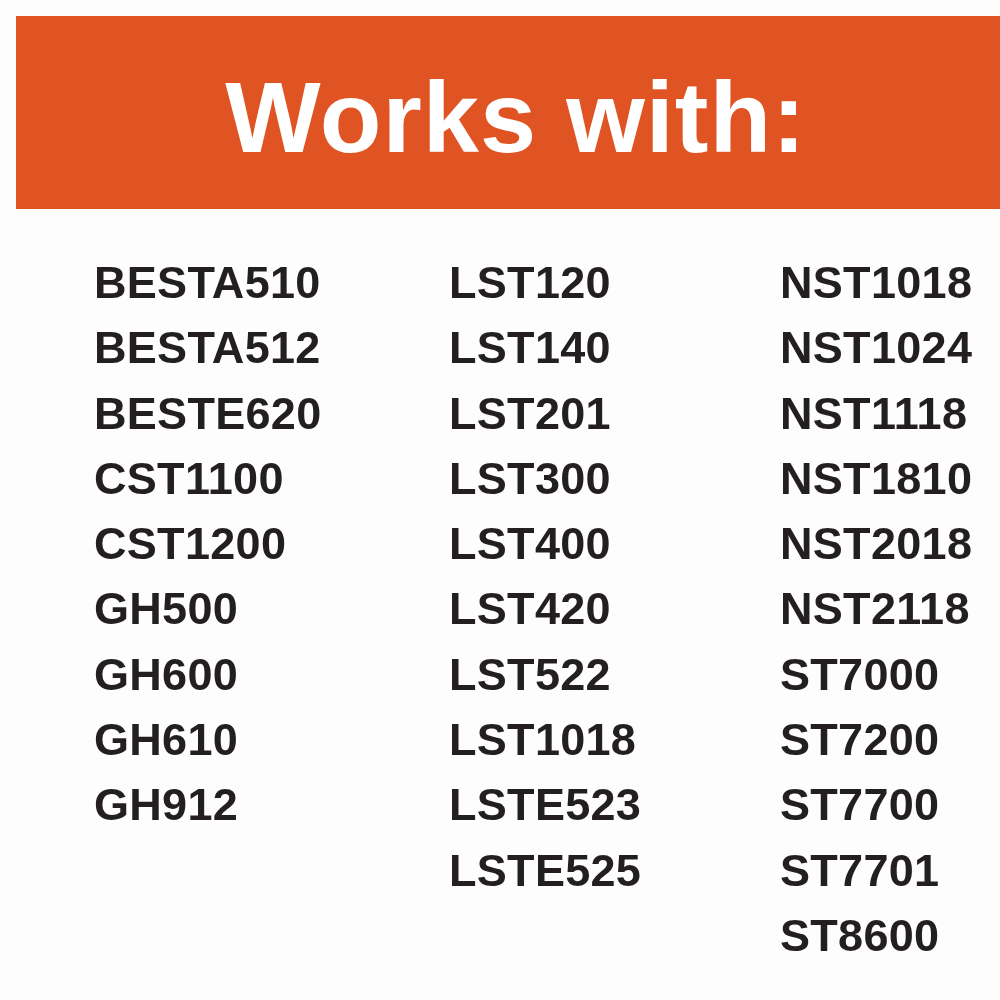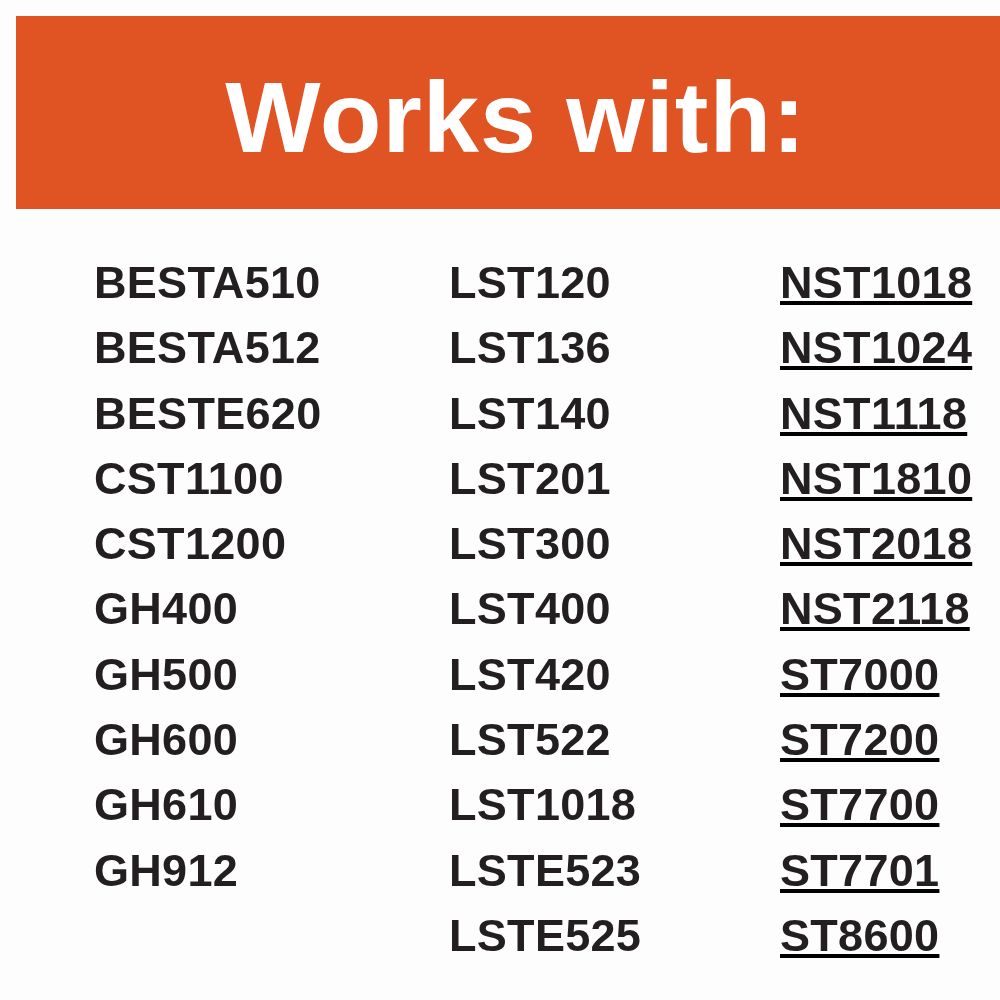--- a/index.html
+++ b/index.html
@@ -46,21 +46,21 @@
     align-items: flex-start;
     padding: 29px 0 0 70px;
     flex: 1 1 auto;
   }
   .model-column {
     display: flex;
     flex-direction: column;
   }
   .model-column:nth-child(1) { width: 347px; }
   .model-column:nth-child(2) { width: 323px; }
-  .model-column:nth-child(3) { width: auto; text-decoration: underline; }
+  .model-column:nth-child(3) { width: auto; }
   .model-item {
     color: var(--text);
     font-size: 45px;
     font-weight: bold;
     line-height: 57.3px;
     letter-spacing: 0.3px;
     white-space: nowrap;
   }
 </style>
 </head>
@@ -70,29 +70,27 @@
   <header class="banner">
     <h1>Works with:</h1>
   </header>
   <main class="model-list">
     <div class="model-column">
         <div class="model-item">BESTA510</div>
         <div class="model-item">BESTA512</div>
         <div class="model-item">BESTE620</div>
         <div class="model-item">CST1100</div>
         <div class="model-item">CST1200</div>
-        <div class="model-item">GH400</div>
         <div class="model-item">GH500</div>
         <div class="model-item">GH600</div>
         <div class="model-item">GH610</div>
         <div class="model-item">GH912</div>
       </div>
     <div class="model-column">
         <div class="model-item">LST120</div>
-        <div class="model-item">LST136</div>
         <div class="model-item">LST140</div>
         <div class="model-item">LST201</div>
         <div class="model-item">LST300</div>
         <div class="model-item">LST400</div>
         <div class="model-item">LST420</div>
         <div class="model-item">LST522</div>
         <div class="model-item">LST1018</div>
         <div class="model-item">LSTE523</div>
         <div class="model-item">LSTE525</div>
       </div>

